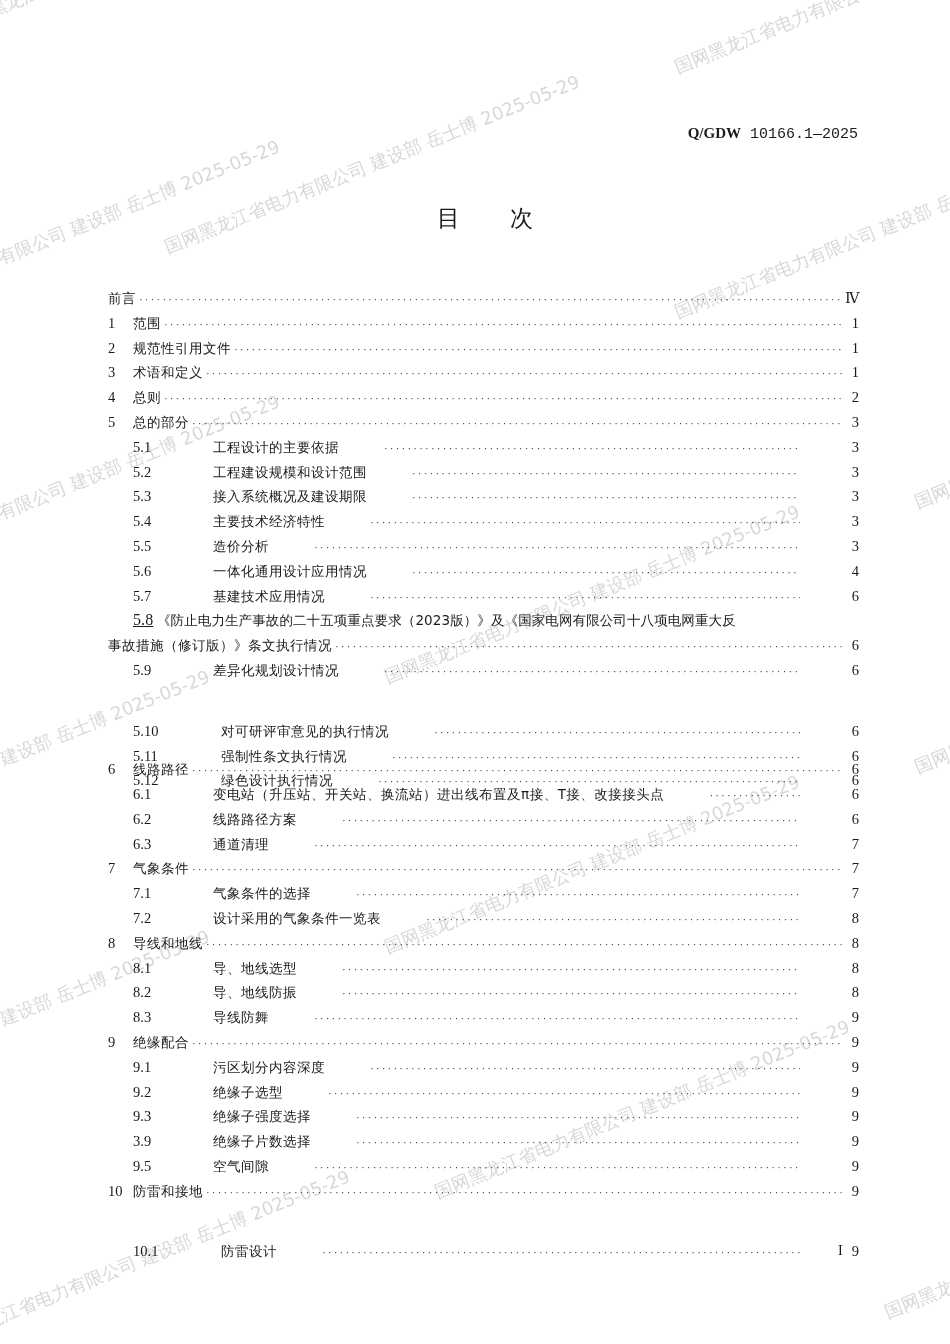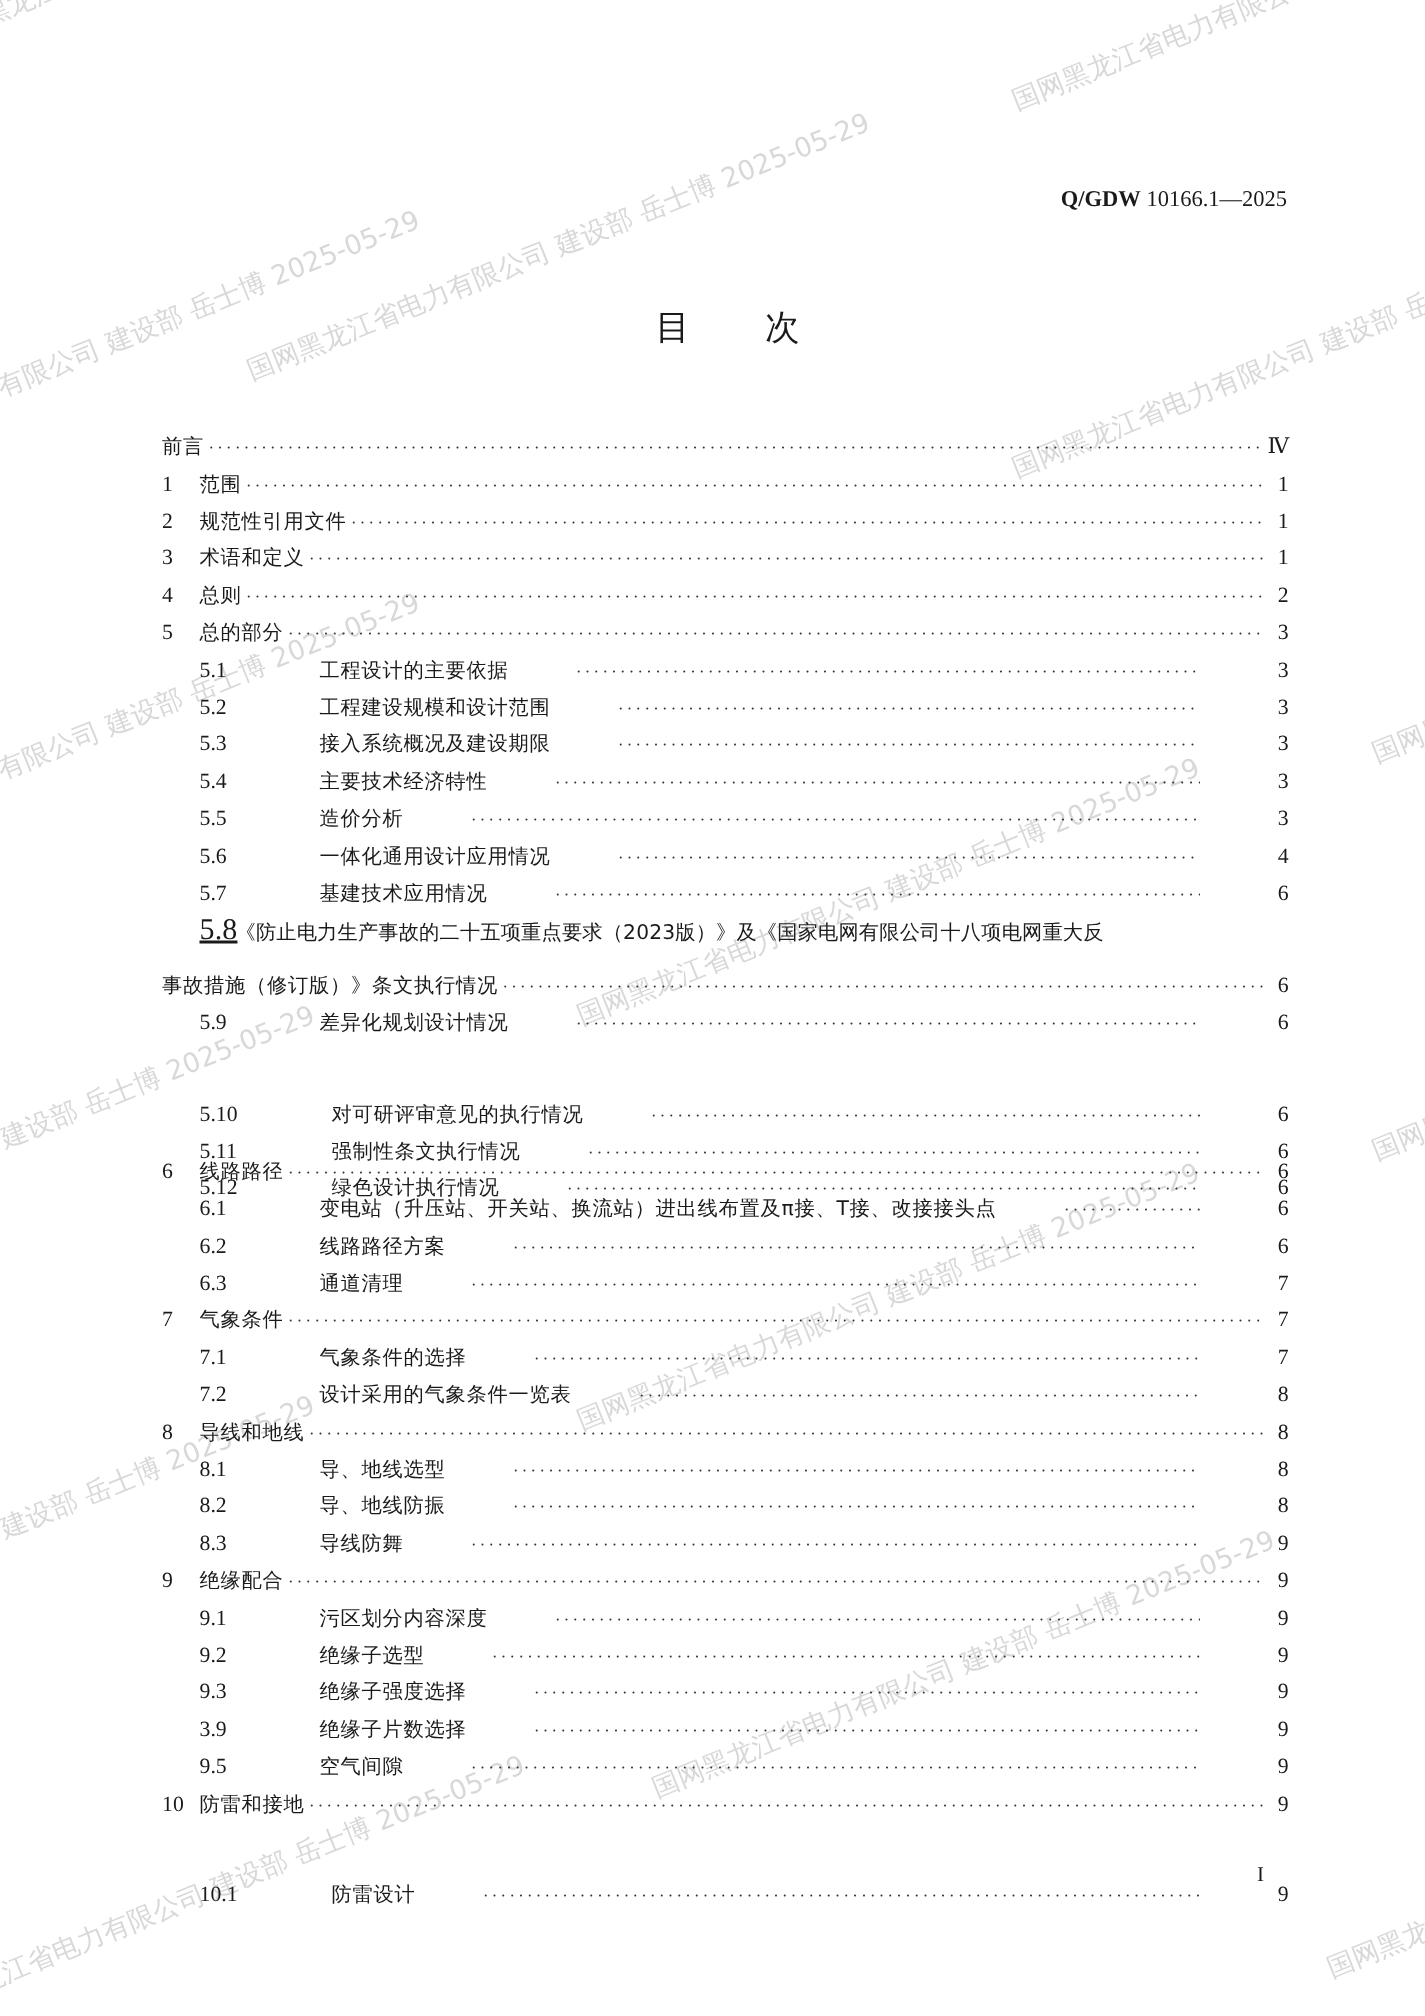--- a/index.html
+++ b/index.html
@@ -2,21 +2,21 @@
 <html><head>
 <meta charset="utf-8">
 <style>
   html, body { margin: 0; padding: 0; background: #ffffff; }
   body { width: 950px; height: 1344px; position: relative; overflow: hidden;
          font-family: "Liberation Serif", "DejaVu Serif", serif; color: #1a1a1a; }
   .page { position: absolute; left: 0; top: 0; width: 950px; height: 1344px; }
 
   .std-code { position: absolute; right: 92px; top: 125px; font-size: 15px; }
   .std-code .bold { font-weight: bold; font-family: "Liberation Serif", serif; margin-left: 30px; }
-  .std-code .rest { font-family: Liberation Serif, serif; margin-top: 46px; }
+  .std-code .rest { font-family: Liberation Mono, monospace; margin-top: 46px; }
 
   .toc-title { position: absolute; top: 203px; left: 10px; width: 950px; text-align: center;
                font-family: Liberation Sans, sans-serif; font-size: 23px; letter-spacing: 0; }
   .toc-title span { display: inline-block; }
   .toc-title .gap { width: 50px; }
 
   .toc { position: absolute; left: 108px; top: 286px; width: 751px; }
   .row { position: relative; height: 24.8px; line-height: 24.8px; font-size: 14.5px;
          display: flex; align-items: baseline; white-space: nowrap; }
   .row .num { display: inline-block; flex: none; }
@@ -24,22 +24,22 @@
   .row.l2 { padding-left: 25px; gap: 42px; }
   .row.l2 .num { width: 38px; }
   .row.l2.wide .num { width: 46px; margin-top: 36px; }
   .row .label { flex: none; letter-spacing: 0.5px; font-family: "DejaVu Sans", sans-serif; font-size: 13.5px; }
   .row .dots { flex: 1 1 auto; overflow: hidden; margin: 0 3px; color: #333;
                font-size: 11px; letter-spacing: 2.2px; }
   .row .dots::before { content: "··································································································································································"; }
   .row .pg { flex: none; width: 14px; text-align: right; }
   .row.multi { height: auto; display: block; }
   .row.multi .line1 { height: 24.8px; line-height: 24.8px; white-space: nowrap; font-size: 13.5px; font-family: "DejaVu Sans", sans-serif; letter-spacing: 0.1px;}
-  .row.multi .line1 .num { width: 24px; font-family: "Liberation Serif", serif; font-size: 20px; text-decoration: underline; }
-  .row.multi .line2 { display: flex; align-items: baseline; height: 24.8px; line-height: 24.8px; margin-left: -25px; margin-top: 12px; }
+  .row.multi .line1 .num { width: 24px; font-family: "Liberation Serif", serif; font-size: 16px; text-decoration: underline; }
+  .row.multi .line2 { display: flex; align-items: baseline; height: 24.8px; line-height: 24.8px; margin-left: -25px; }
 
   .page-num { position: absolute; left: 838px; top: 1243px; font-size: 14px; }
 
   .wm { position: absolute; color: #d8d8d8; font-family: "DejaVu Sans", sans-serif; font-size: 18px;
         white-space: nowrap; transform-origin: left bottom; transform: rotate(-22deg); pointer-events: none; }
 </style>
 </head>
 <body>
 
 <div class="page">

